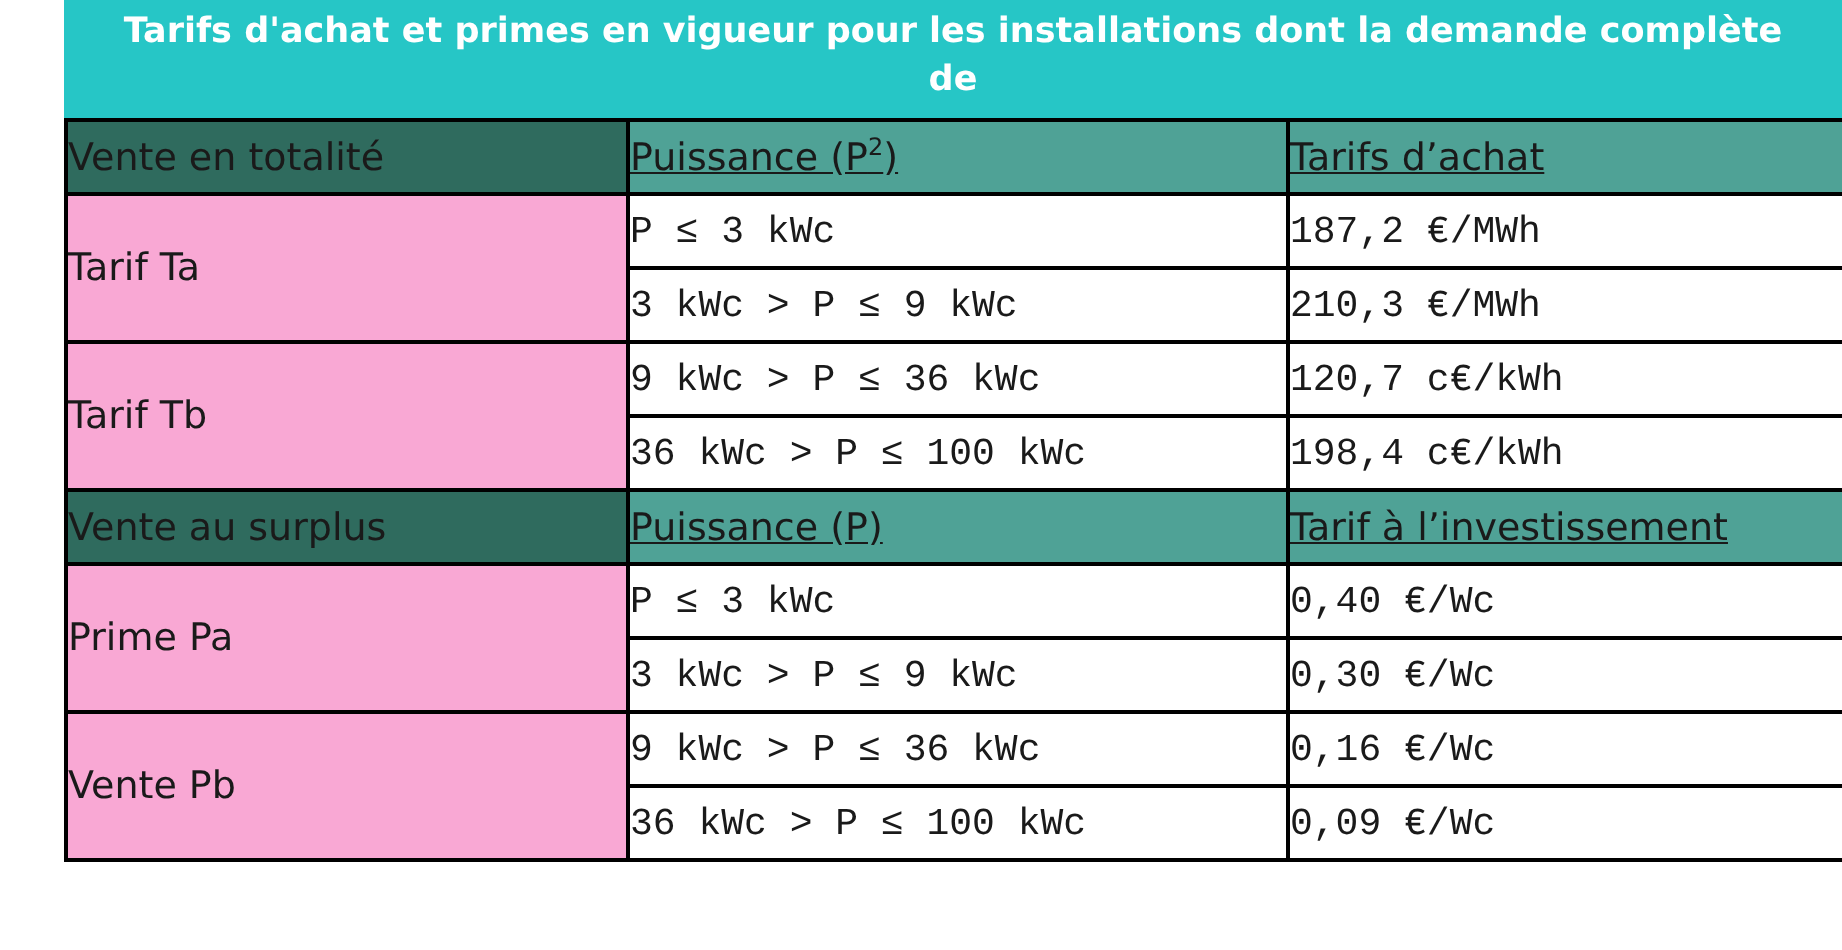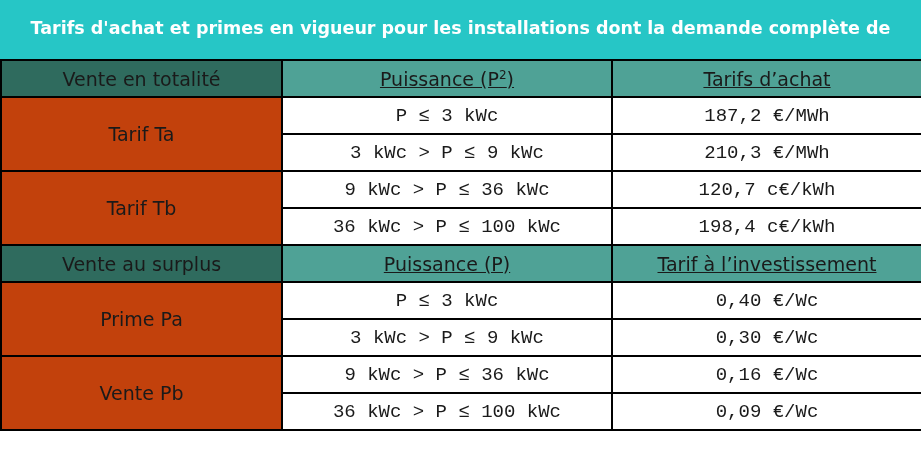--- a/index.html
+++ b/index.html
@@ -11,20 +11,21 @@
     height: 475px;
     background: #ffffff;
     font-family: "DejaVu Sans", sans-serif;
     overflow: hidden;
   }
   .sheet {
     width: 921px;
     height: 475px;
     position: relative;
     box-sizing: border-box;
+    padding-left: 32px;
   }
   .banner {
     background: #26c6c6;
     color: #ffffff;
     text-align: center;
     font-size: 17.5px;
     font-weight: bold;
     line-height: 1.35;
     padding: 7px 18px 8px 18px;
     box-sizing: border-box;
@@ -36,21 +37,20 @@
   .banner span { display: block; }
   table.grid {
     width: 921px;
     border-collapse: collapse;
     table-layout: fixed;
   }
   table.grid td {
     border: 2px solid #000000;
     padding: 0;
     margin: 0;
-    text-align: center;
     vertical-align: middle;
     font-size: 19px;
     color: #1a1a1a;
     height: 37px;
     box-sizing: border-box;
   }
   col.c1 { width: 281px; }
   col.c2 { width: 330px; }
   col.c3 { width: 310px; }
 
@@ -62,21 +62,21 @@
   }
   td.hdr-teal {
     background: #4fa296;
     color: #ffffff;
     font-size: 21px;
     height: 45px;
     text-decoration: underline;
   }
   td.rowlabel {
     font-size: 19px;
-    background: #c2410c;
+    background: #f9a8d4;
   }
   td.cell {
     background: #ffffff;
     font-size: 19px;
     font-family: Liberation Mono, monospace;
   }
   sup.exp { font-size: 12px; vertical-align: super; line-height: 0; }
 </style>
 </head>
 <body>

